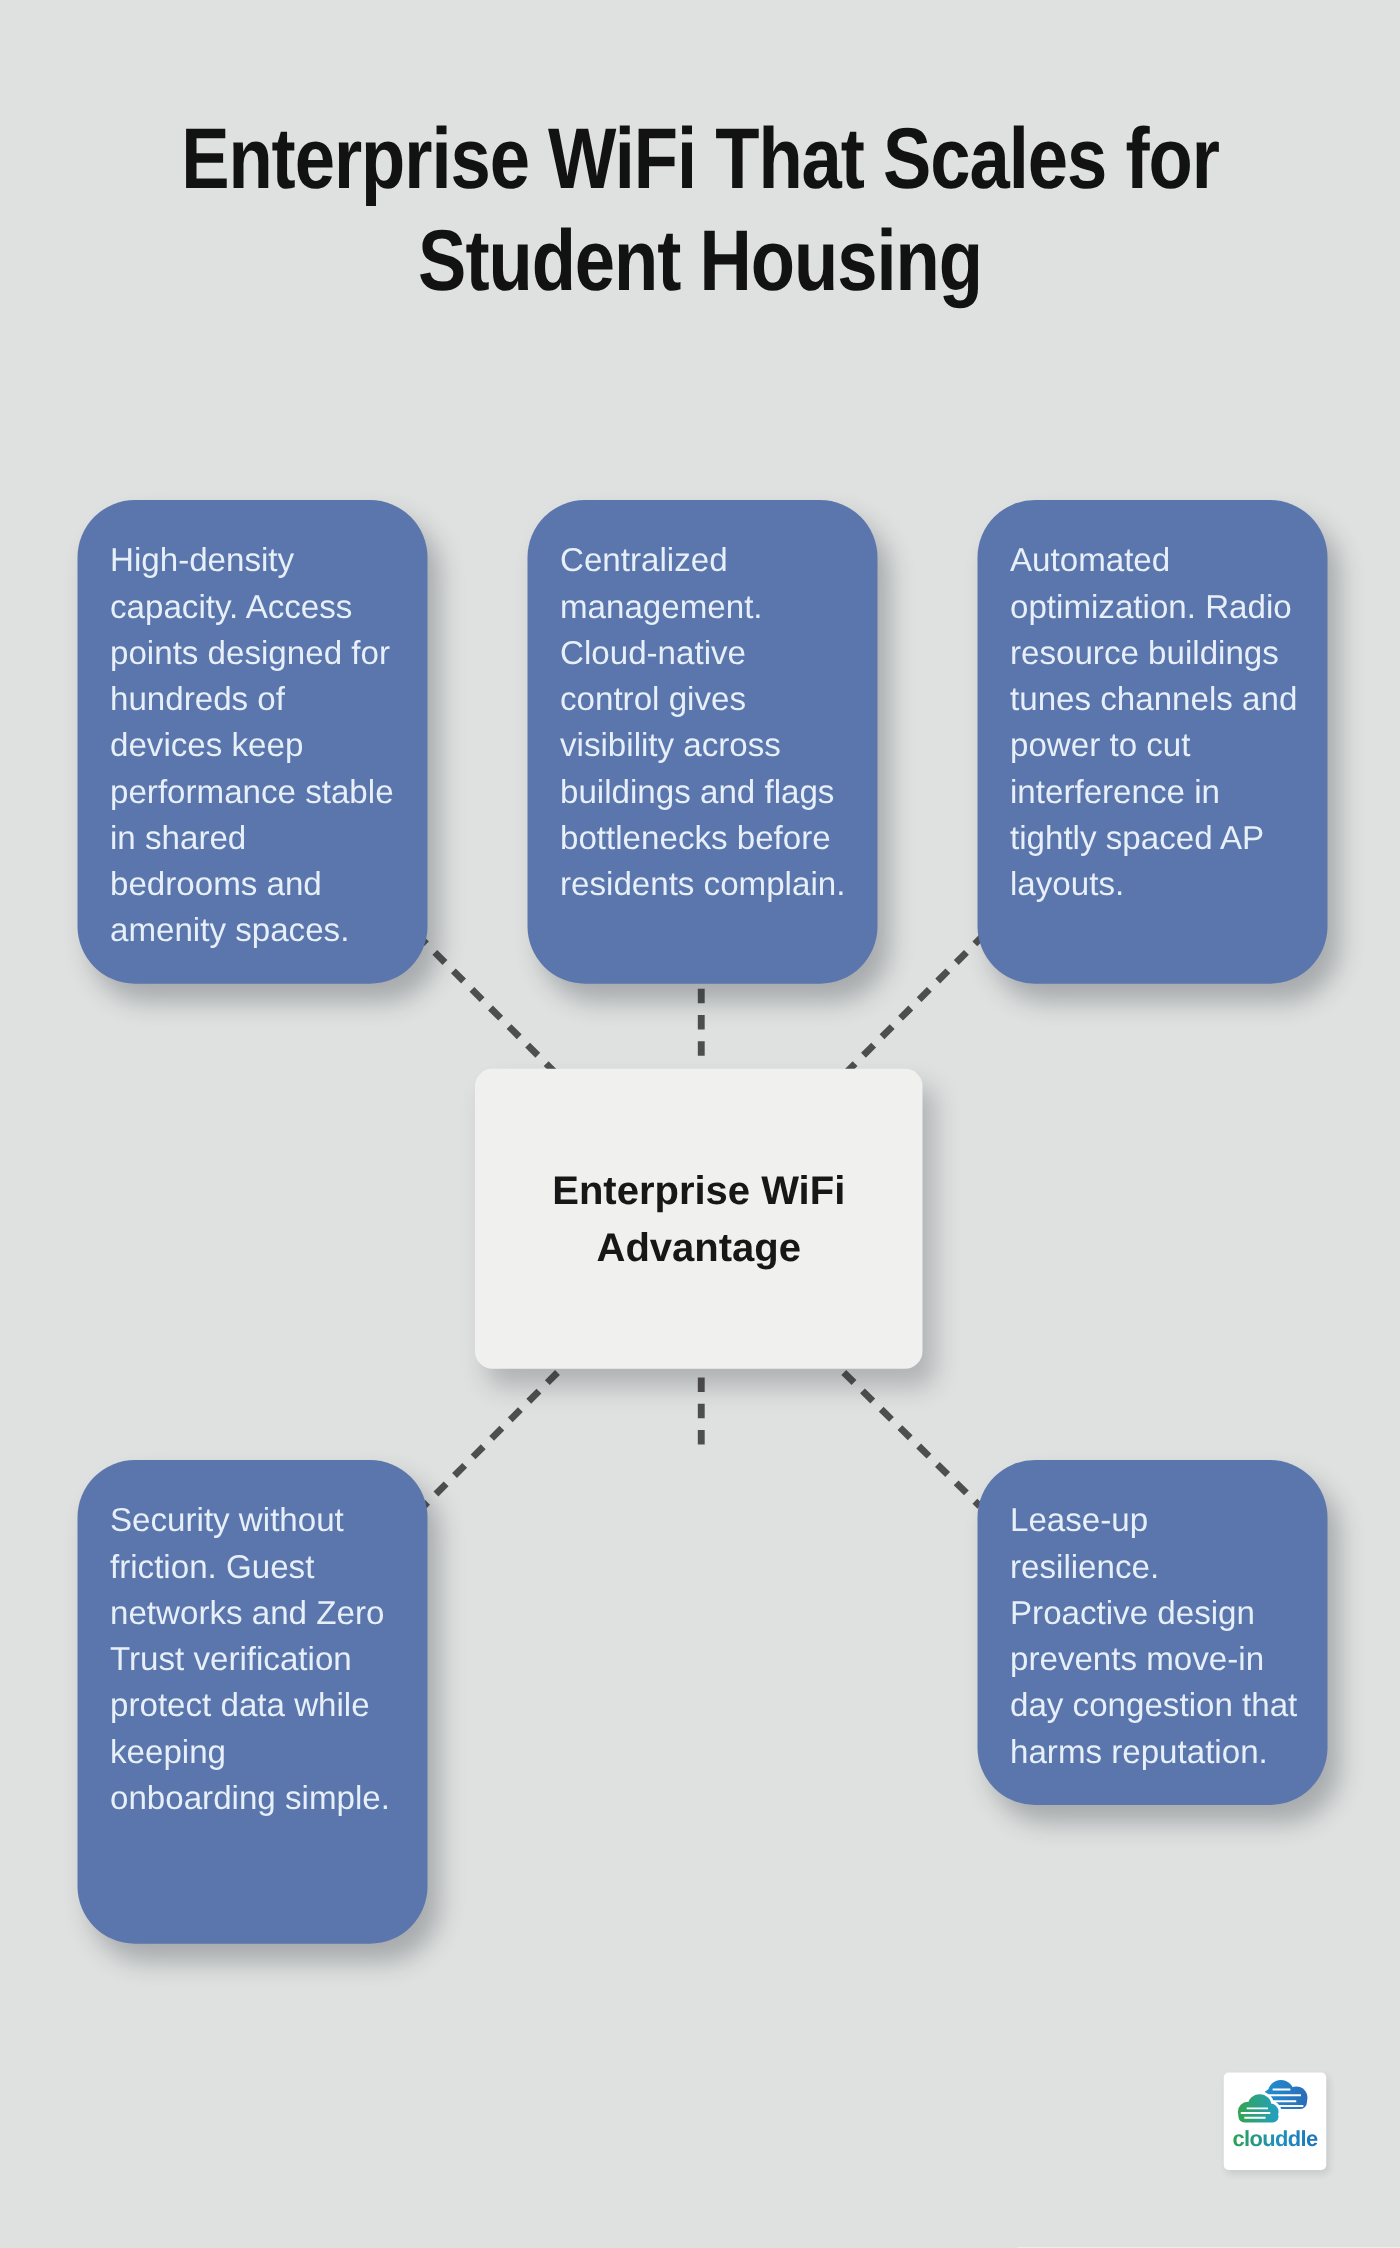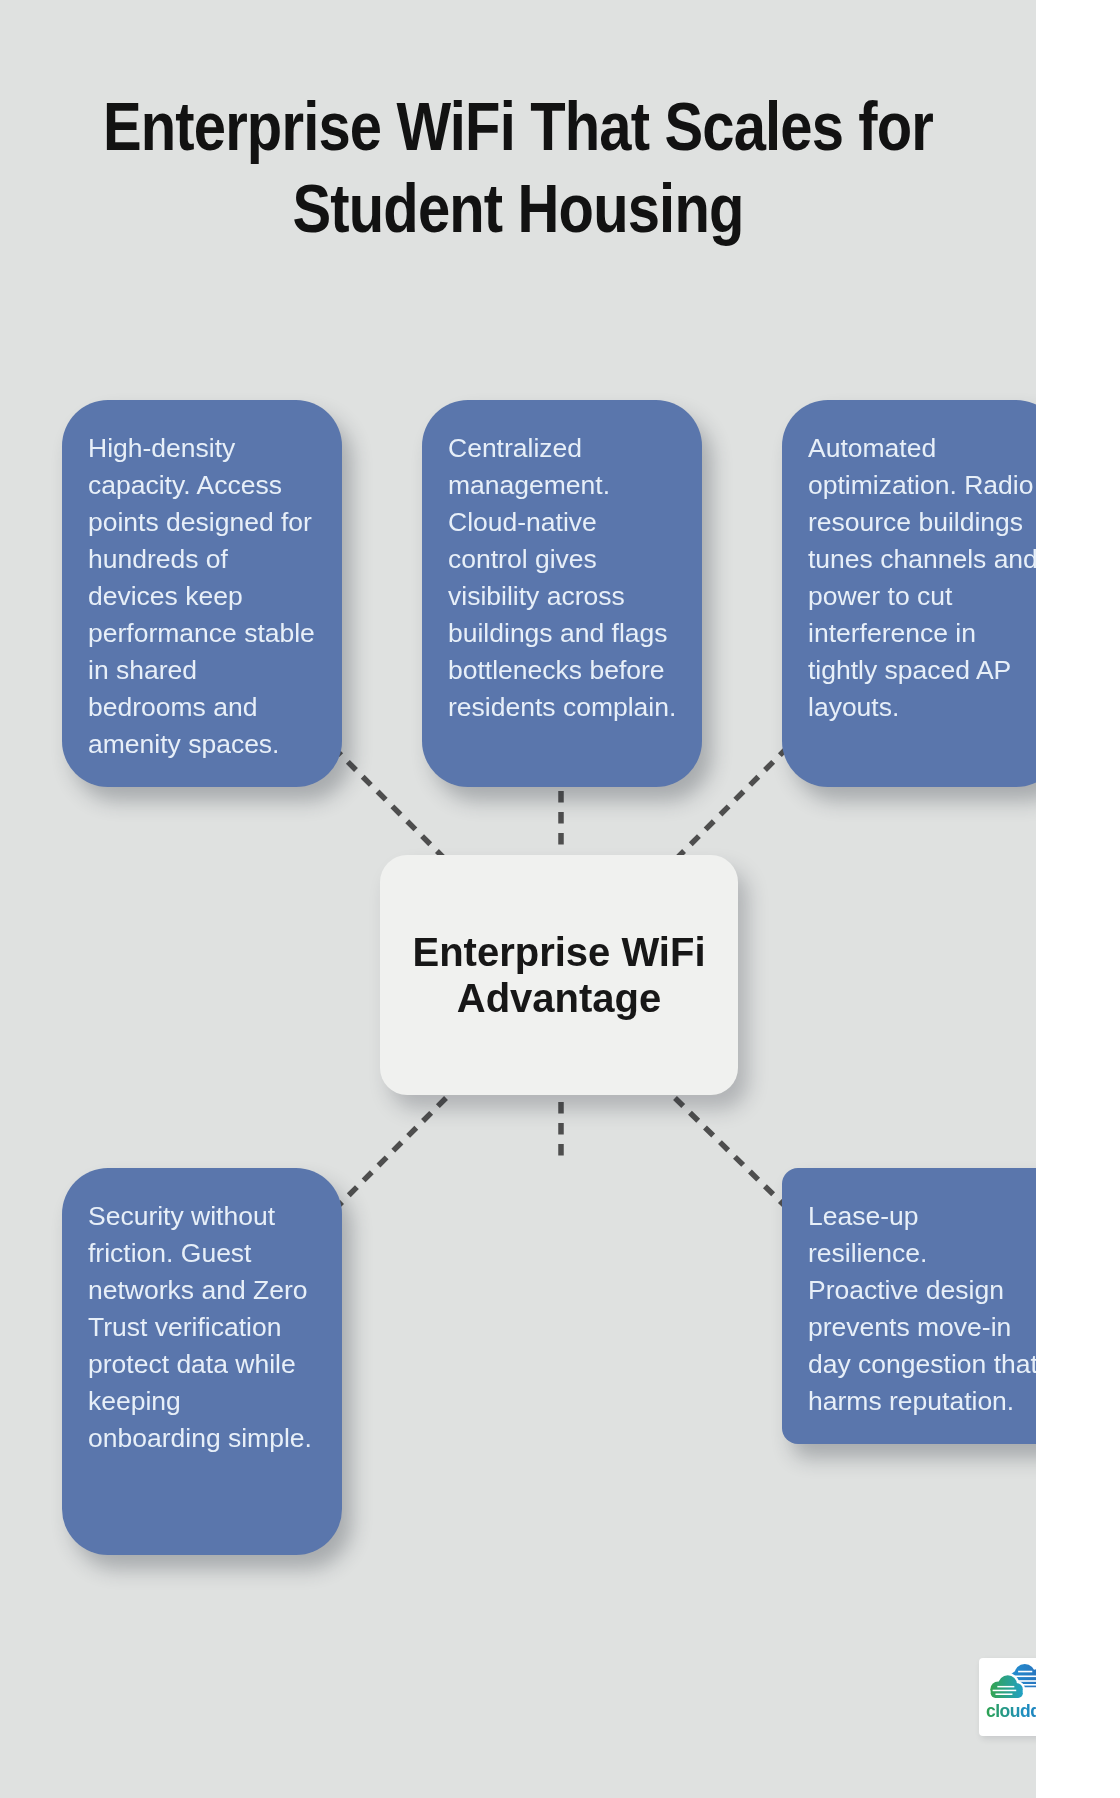--- a/index.html
+++ b/index.html
@@ -1,18 +1,18 @@
 <!DOCTYPE html>
 <html><head>
 <meta charset="utf-8">
 <style>
   html,body { margin:0; padding:0; }
   .canvas {
     position:relative;
-    width:1036px; height:1798px;
+    width:1120px; height:1798px;
     background:#dfe1e0;
     overflow:hidden;
     font-family:"Liberation Sans", sans-serif;
   }
 
   
   .title-block {
     position:absolute; top:86px; left:0; width:100%;
     text-align:center; color:#121212;
   }
@@ -38,31 +38,31 @@
     font-size:26.5px; line-height:37px;
     padding:30px 22px 24px 26px;
     box-shadow:10px 14px 20px rgba(40,45,55,0.30);
   }
   .fb-short { min-height:0; }
   #fb1 { left:62px;  top:400px; }
   #fb2 { left:422px; top:400px; }
   #fb3 { left:782px; top:400px; }
   #fb4 { left:62px;  top:1168px; }
   #fb5 { left:422px; top:1168px; }
-  #fb6 { left:782px; top:1168px;border-radius:16px; }
+  #fb6 { left:782px; top:1168px; }
 
   
   .center-node {
     position:absolute; left:380px; top:855px;
     width:358px; height:240px; box-sizing:border-box;
-    background:#f0f1ef; border-radius:27px;
+    background:#f0f1ef; border-radius:14px;
     box-shadow:10px 14px 20px rgba(40,45,55,0.25);
     display:flex; align-items:center; justify-content:center;
     text-align:center;
-    font-size:40px; line-height:46px; font-weight:bold;
+    font-size:32px; line-height:46px; font-weight:bold;
     color:#171717;
     padding:0 28px;
   }
 
   
   .logo-card {
     position:absolute; left:979px; top:1658px;
     width:82px; height:78px; box-sizing:border-box;
     background:#ffffff; border-radius:4px;
     display:flex; flex-direction:column;

